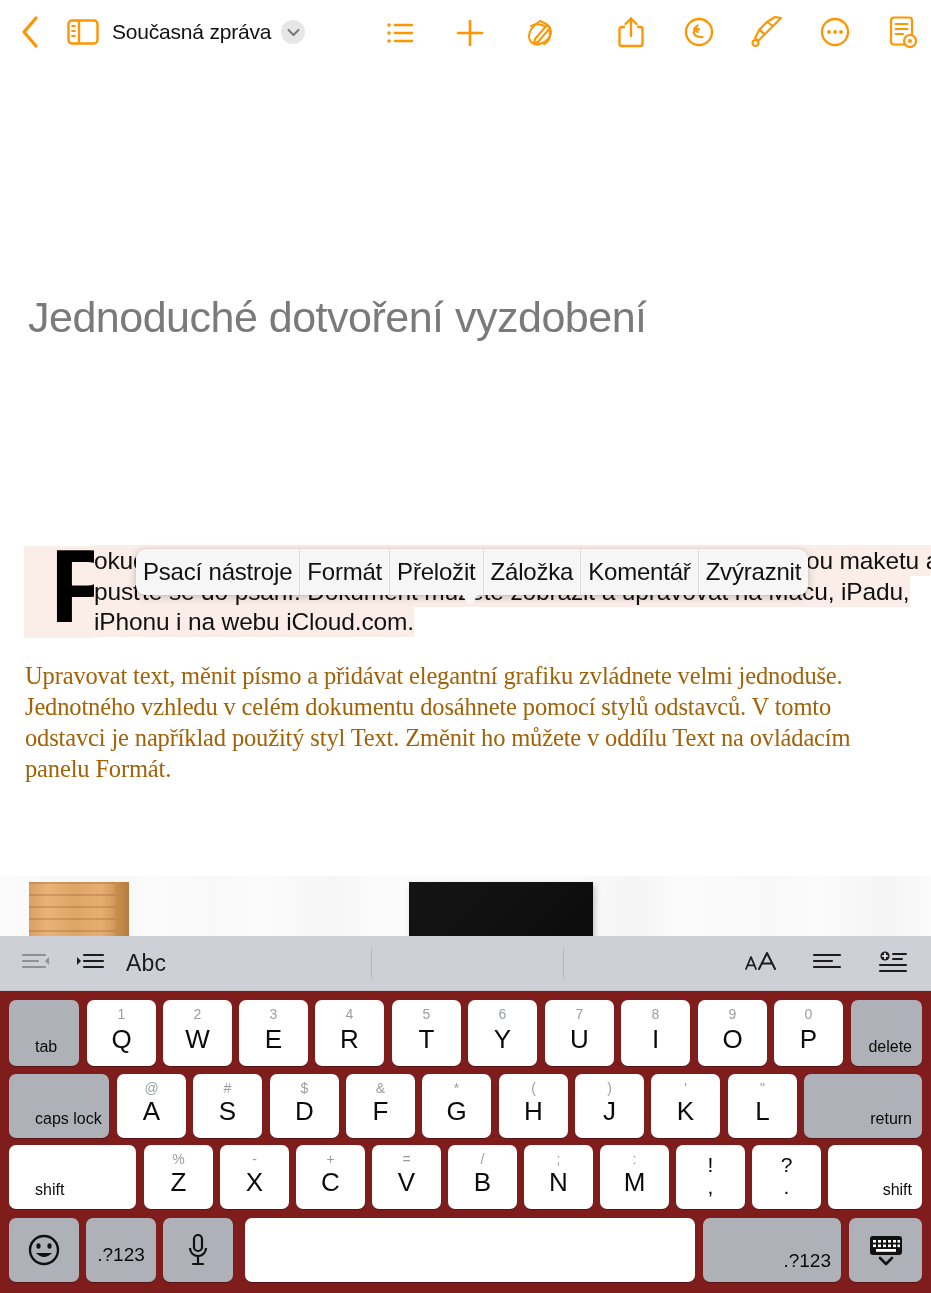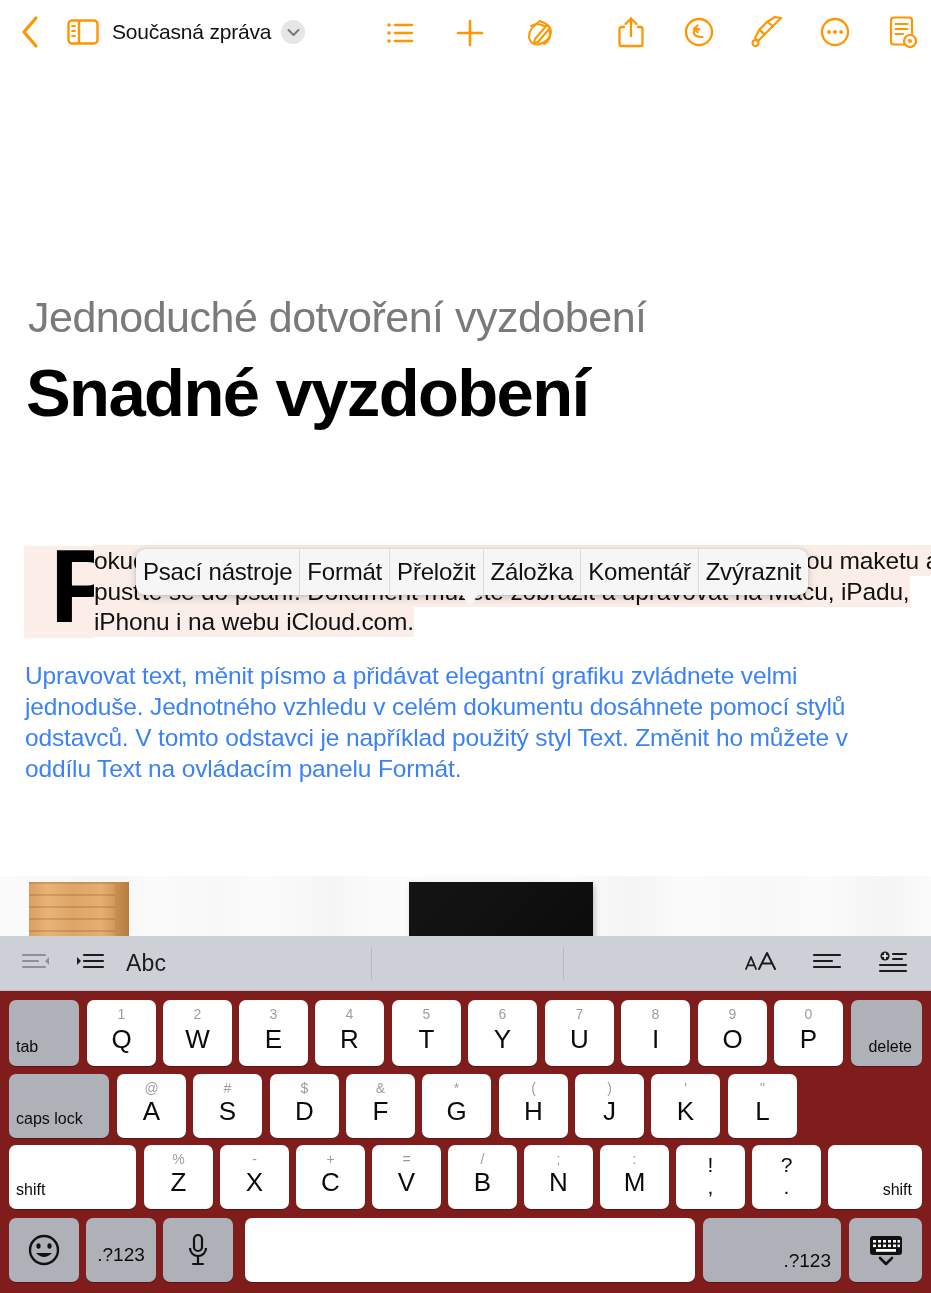--- a/index.html
+++ b/index.html
@@ -64,21 +64,21 @@
     font-size:104px;font-weight:bold;color:#000;line-height:1;
   }
   .para1{
     position:absolute;left:70px;top:0px;width:855px;
     font-size:24.5px;color:#111;line-height:30.5px;letter-spacing:-0.15px;
   }
   .para1 span.hl{background:#fbeee9;box-decoration-break:clone;-webkit-box-decoration-break:clone;padding:2px 0;}
 
   .para2{
     position:absolute;left:25px;top:596px;width:880px;
-    font-size:24.5px;color:#3b82f6;line-height:31px;letter-spacing:-0.15px;
+    font-size:24.5px;color:#a16207;line-height:31px;letter-spacing:-0.15px;font-family:Liberation Serif, serif;
   }
 
   
   .ctxmenu{
     position:absolute;left:136px;top:485px;height:46px;
     background:#f6f6f6;border-radius:9px;
     box-shadow:0 2px 9px rgba(0,0,0,.22),0 0 1px rgba(0,0,0,.28);
     display:flex;align-items:stretch;z-index:40;overflow:hidden;
   }
   .ctxmenu .mi{
@@ -154,21 +154,21 @@
   }
   .key.grey{background:#aeb2b8;}
   .key .main{
     font-size:26px;color:#0b0b0b;line-height:1;padding-bottom:14px;font-weight:400;
   }
   .key .alt{
     position:absolute;top:7px;left:0;right:0;text-align:center;
     font-size:14px;color:#9a9ea3;line-height:1;
   }
   .key .lbl{
-    position:absolute;left:7px;bottom:10px;font-size:16px;color:#0b0b0b;
+    position:absolute;left:26px;bottom:10px;font-size:16px;color:#0b0b0b;
   }
   .key .lbl-r{
     position:absolute;right:10px;bottom:10px;font-size:16px;color:#0b0b0b;
   }
   .key .lbl-c{font-size:17px;color:#0b0b0b;padding-bottom:12px;}
   .key.icon{align-items:center;}
   .key .punct-top{
     position:absolute;top:8px;left:0;right:0;text-align:center;font-size:21px;color:#0b0b0b;
   }
   .key .punct-bot{
@@ -273,21 +273,20 @@
           <circle cx="21" cy="25" r="6" fill="#ffffff" stroke="#ff9500" stroke-width="2.2"></circle>
           <circle cx="21" cy="25" r="2" fill="#ff9500"></circle>
         </svg>
       </div>
     </div>
   </div>
 
   <div class="doc">
 
     <div class="eyebrow">Jednoduché dotvoření vyzdobení</div>
-    <div class="headline">Snadné vyzdobení</div>
 
     <div class="para1wrap">
       <div class="dropcap-bg"></div>
       <div class="dropcap">P</div>
       <div class="para1"><span class="hl">okud chcete začít, jednoduše klepněte nebo klikněte na tuto textovou maketu a pusťte se do psaní. Dokument můžete zobrazit a upravovat na Macu, iPadu, iPhonu i na webu iCloud.com.</span></div>
     </div>
 
     <div class="para2">Upravovat text, měnit písmo a přidávat elegantní grafiku zvládnete velmi jednoduše. Jednotného vzhledu v celém dokumentu dosáhnete pomocí stylů odstavců. V tomto odstavci je například použitý styl Text. Změnit ho můžete v oddílu Text na ovládacím panelu Formát.</div>
 
     <div class="photo">
@@ -450,20 +449,23 @@
         <span class="main">J</span>
       </div>
       <div class="key" style="left:651px;top:0;width:69px;height:64px;">
         <span class="alt">'</span>
         <span class="main">K</span>
       </div>
       <div class="key" style="left:728px;top:0;width:69px;height:64px;">
         <span class="alt">"</span>
         <span class="main">L</span>
       </div>
+      <div class="key grey" style="left:804px;top:0;width:118px;height:64px;">
+        <span class="lbl-r">return</span>
+      </div>
     </div>
 
     <div class="krow" style="top:209px;height:70px;">
       <div class="key" style="left:9px;top:0;width:127px;height:64px;">
         <span class="lbl">shift</span>
       </div>
       <div class="key" style="left:144px;top:0;width:69px;height:64px;">
         <span class="alt">%</span>
         <span class="main">Z</span>
       </div>

